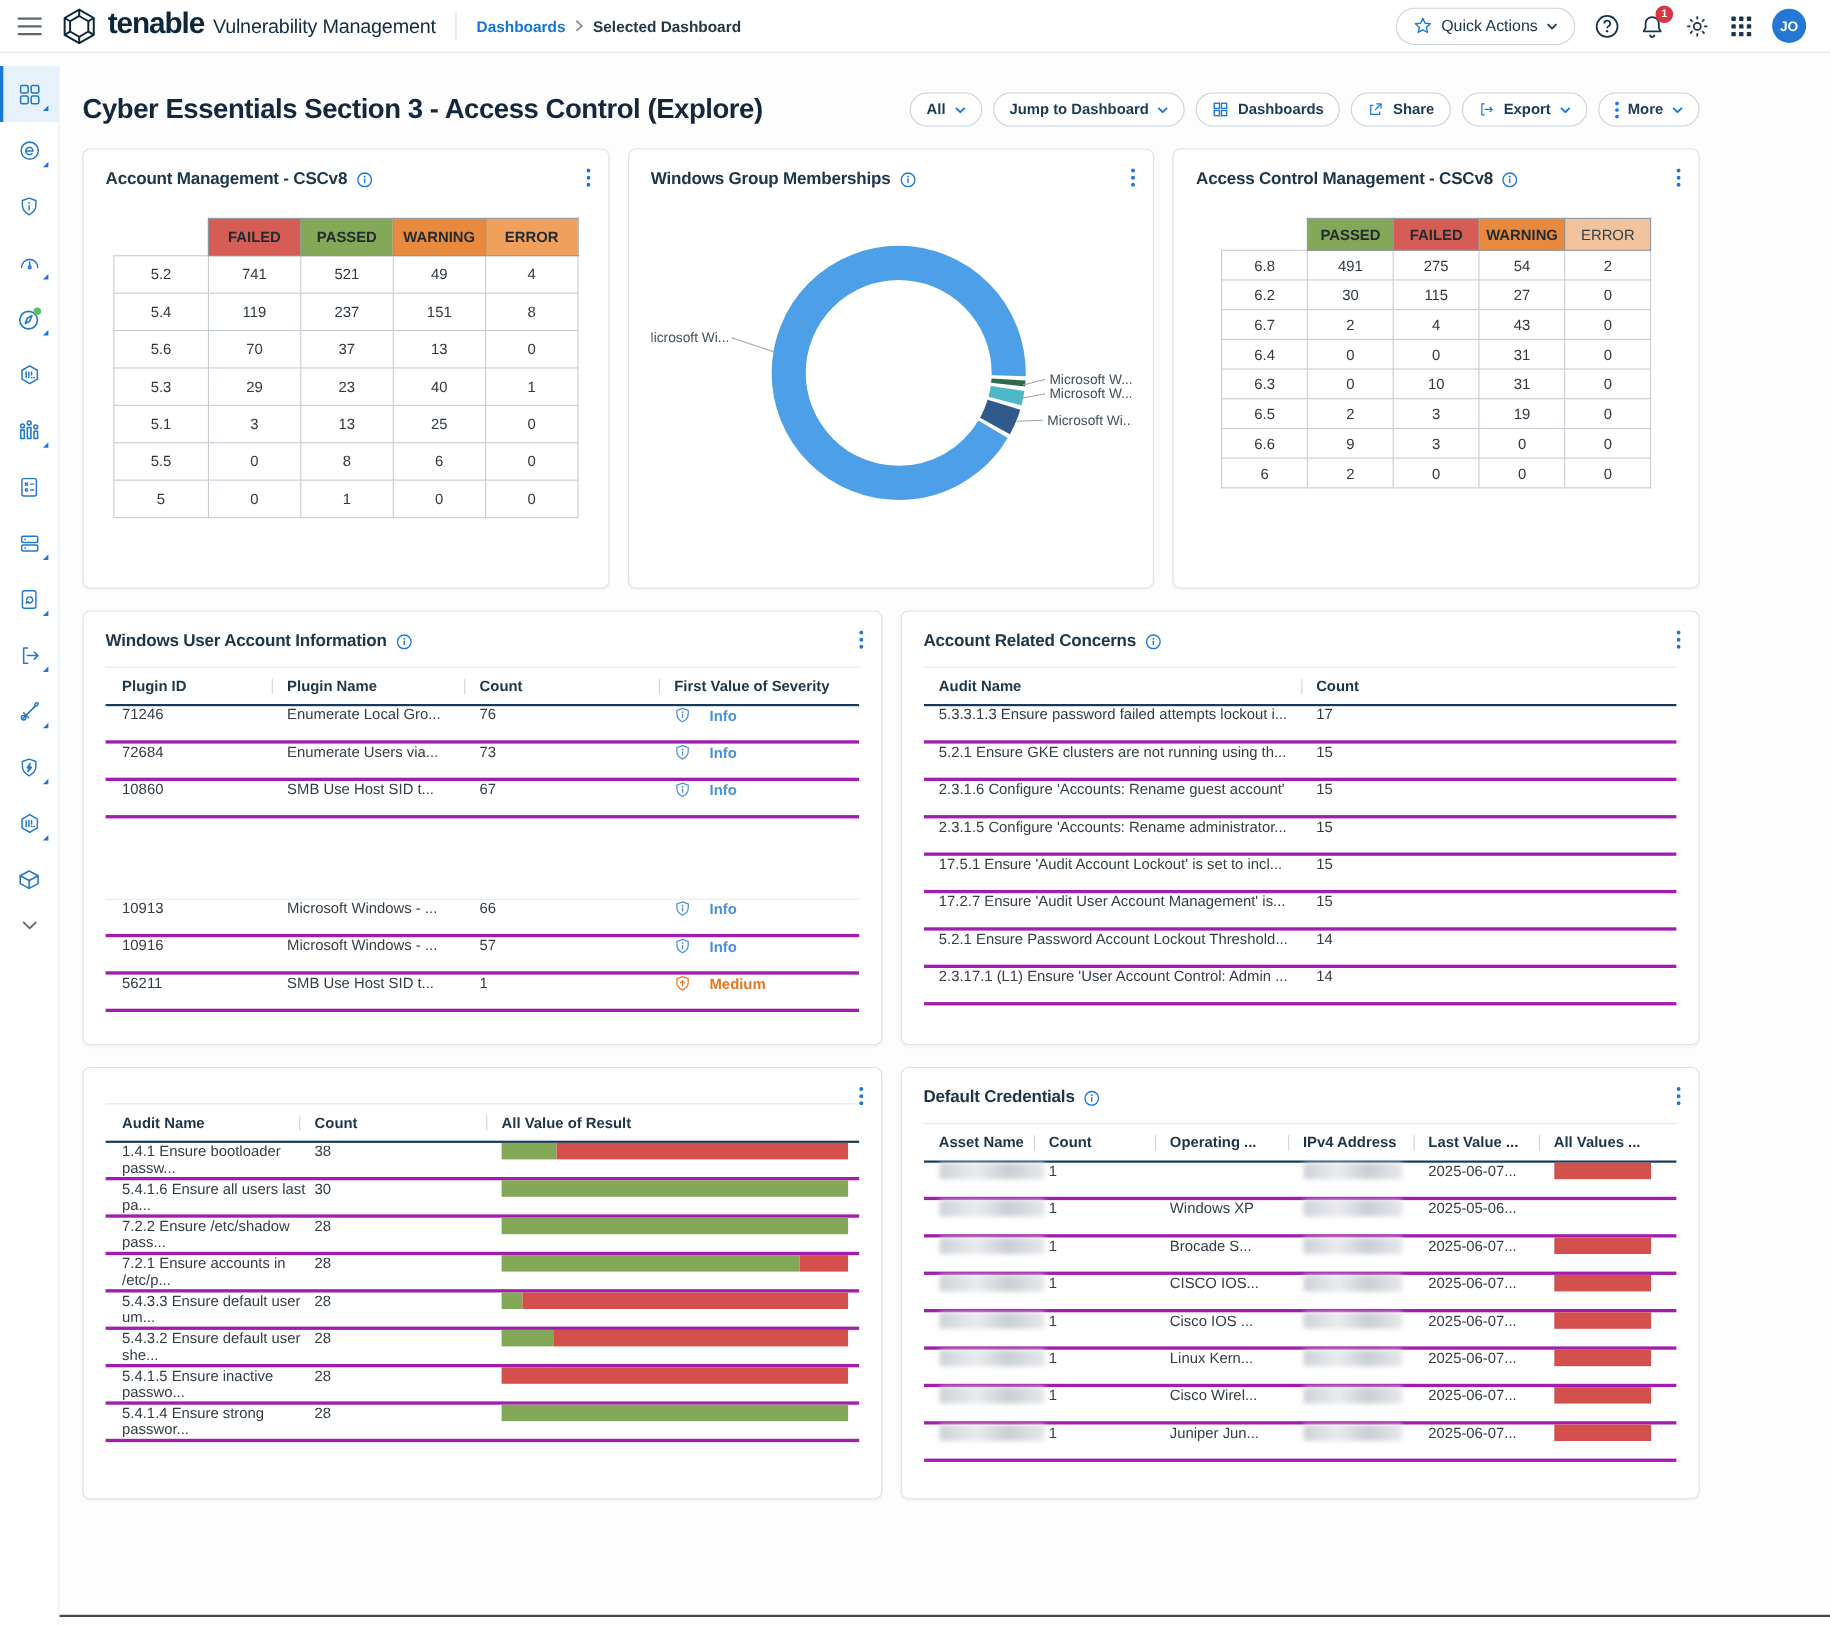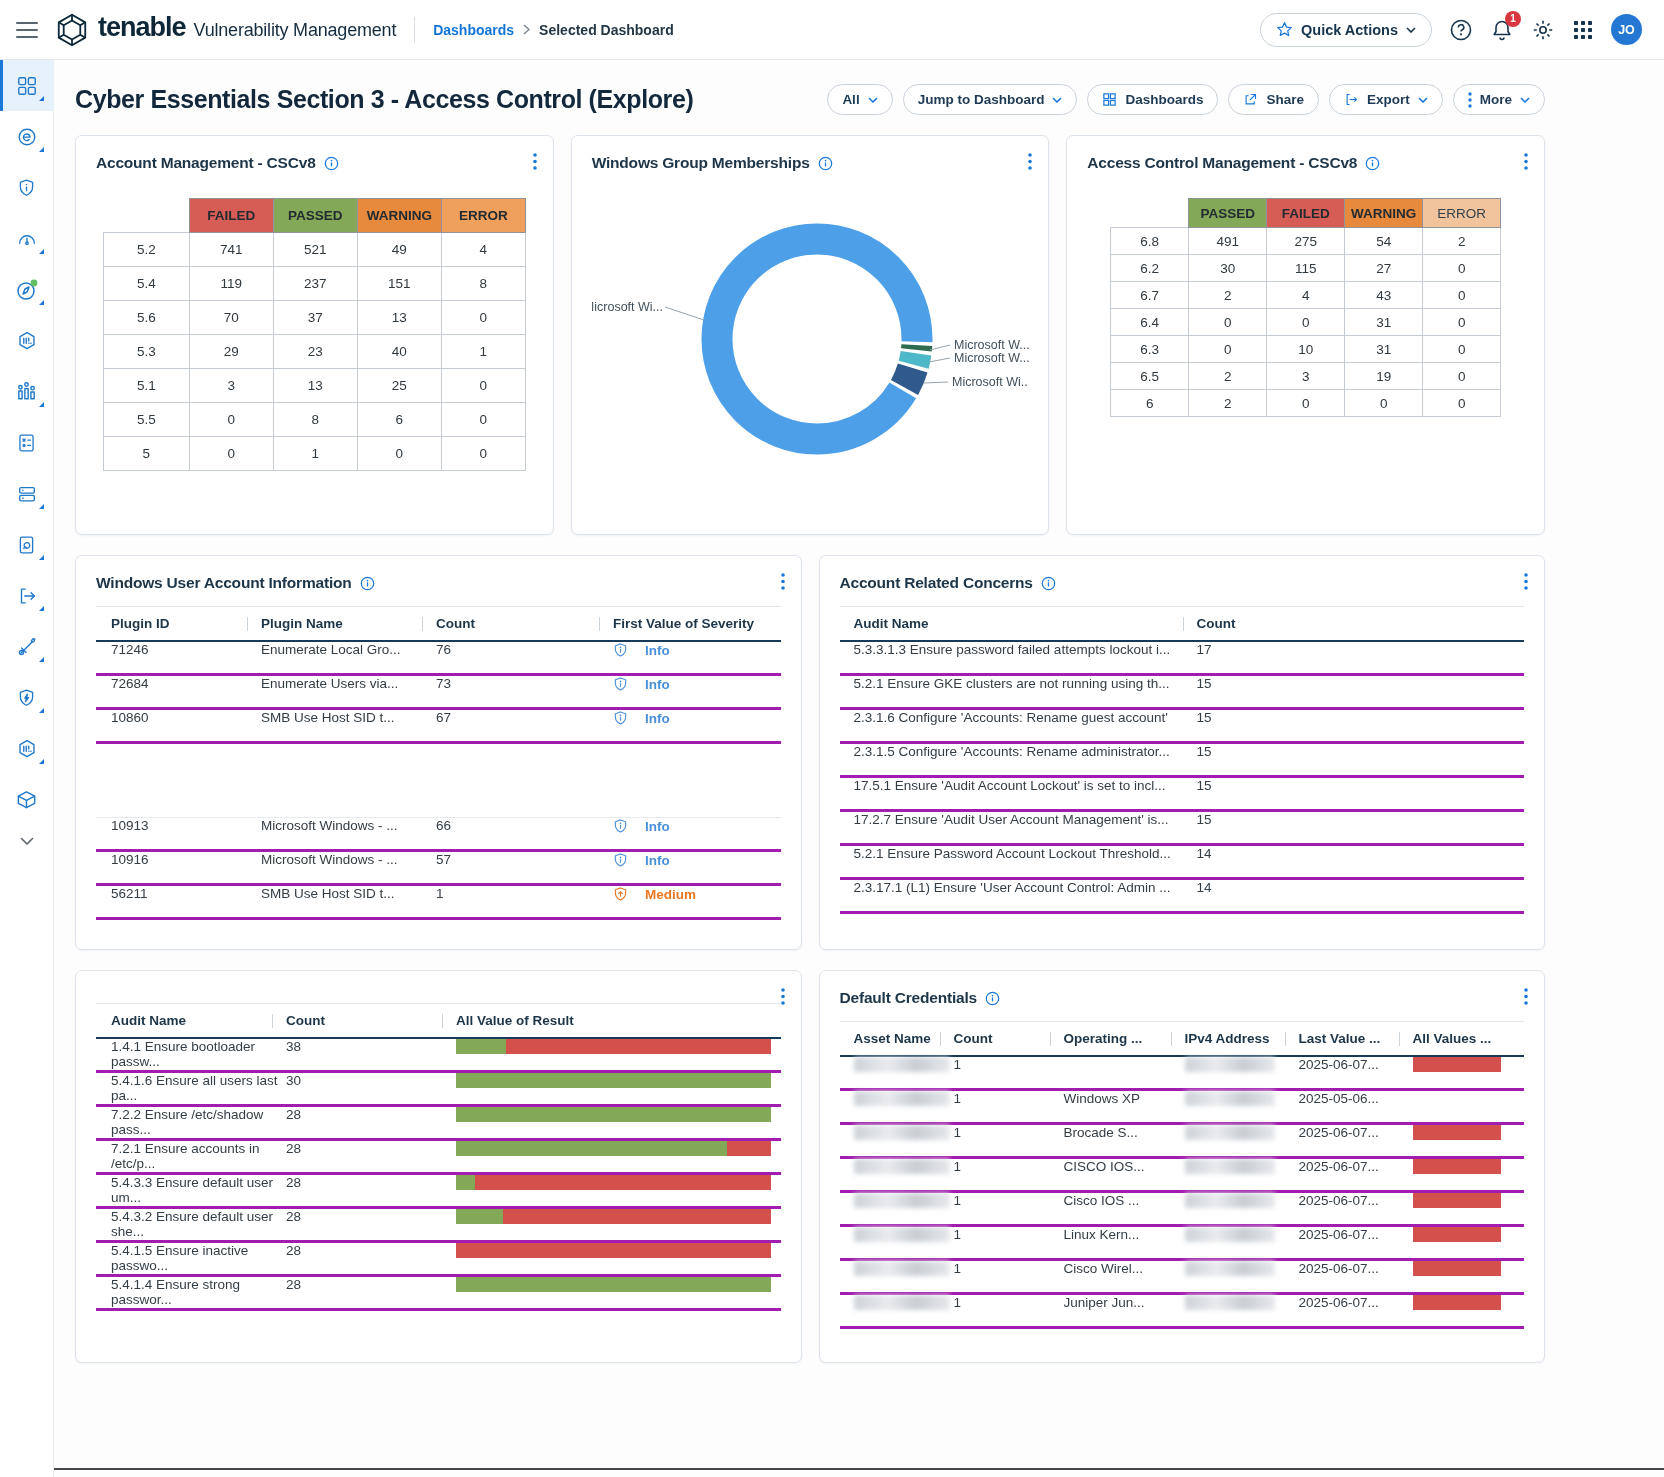--- a/index.html
+++ b/index.html
@@ -1,32 +1,32 @@
 <!DOCTYPE html>
 <html><head>
 <meta charset="utf-8">
 <style>
   * { margin:0; padding:0; box-sizing:border-box; }
   html,body { width:1664px; height:1477px; }
   body { font-family:"Liberation Sans", sans-serif; background:#fdfdfe; color:#26384a; overflow:hidden; position:relative; }
   svg { display:block; }
 
   
-  .topbar { height:60px; background:#fff; border-bottom:1px solid #e4e9ee; display:flex; align-items:center; padding:0 22px 0 16px; position:relative; z-index:5; }
+  .topbar { height:48px; background:#fff; border-bottom:1px solid #e4e9ee; display:flex; align-items:center; padding:0 22px 0 16px; position:relative; z-index:5; }
   .hamburger { width:22px; display:flex; flex-direction:column; gap:5px; margin-right:16px; cursor:pointer; }
   .hamburger span { height:2px; background:#5b6770; border-radius:1px; }
   .logo-wrap { display:flex; align-items:baseline; gap:8px; }
   .brand { font-size:27px; font-weight:800; color:#0d2739; letter-spacing:-1px; }
   .product { font-size:18px; font-weight:400; color:#152c40; letter-spacing:-0.2px; }
   .tb-divider { width:1px; height:26px; background:#d9dfe5; margin:0 18px; }
   .crumb-link { font-size:14px; font-weight:700; color:#1375d6; text-decoration:none; cursor:pointer; }
   .crumb-cur { font-size:14px; font-weight:600; color:#243746; }
   .crumb-sep { margin:0 9px; }
   .tb-right { margin-left:auto; display:flex; align-items:center; gap:17px; }
-  .qa-btn { display:flex; align-items:center; gap:8px; height:34px; padding:0 15px; border:1px solid #c9d2db; border-radius:17px; background:#fff; font-size:14.5px; font-weight:700; color:#16344e; cursor:pointer; }
+  .qa-btn { display:flex; align-items:center; gap:8px; height:34px; padding:0 15px; border:1px solid #c9d2db; border-radius:17px; background:#fff; font-size:14.5px; font-weight:400; color:#16344e; cursor:pointer; }
   .icon-btn { position:relative; cursor:pointer; display:flex; align-items:center; }
   .badge { position:absolute; top:-7px; right:-7px; min-width:16px; height:16px; border-radius:8px; background:#d8373f; color:#fff; font-size:10px; font-weight:700; display:flex; align-items:center; justify-content:center; padding:0 4px; }
   .avatar { width:31px; height:31px; border-radius:50%; background:#2478d4; color:#fff; font-size:12.5px; font-weight:700; display:flex; align-items:center; justify-content:center; cursor:pointer; }
 
   
   .sidebar { position:absolute; left:0; top:60px; bottom:0; width:54px; background:#fff; border-right:1px solid #eaeef2; display:flex; flex-direction:column; align-items:center; z-index:4; }
   .side-item { width:54px; height:51px; display:flex; align-items:center; justify-content:center; position:relative; cursor:pointer; }
   .side-item.active { background:#e7f1fb; box-shadow: inset 3px 0 0 #1a79d8; }
   .side-item.flyout::after { content:""; position:absolute; right:10px; bottom:10px; width:0; height:0; border-bottom:5px solid #1a79d8; border-left:5px solid transparent; }
   .side-item svg { stroke:#2079c9; fill:none; stroke-width:1.5; stroke-linecap:round; stroke-linejoin:round; }
@@ -530,20 +530,27 @@
                 <td>0</td>
               </tr>
         <tr>
                 <td class="rl">6.5</td>
                 <td>2</td>
                 <td>3</td>
                 <td>19</td>
                 <td>0</td>
               </tr>
         <tr>
+                <td class="rl">6.6</td>
+                <td>9</td>
+                <td>3</td>
+                <td>0</td>
+                <td>0</td>
+              </tr>
+        <tr>
                 <td class="rl">6</td>
                 <td>2</td>
                 <td>0</td>
                 <td>0</td>
                 <td>0</td>
               </tr>
       </tbody>
           </table>
     </div>
   </div>

